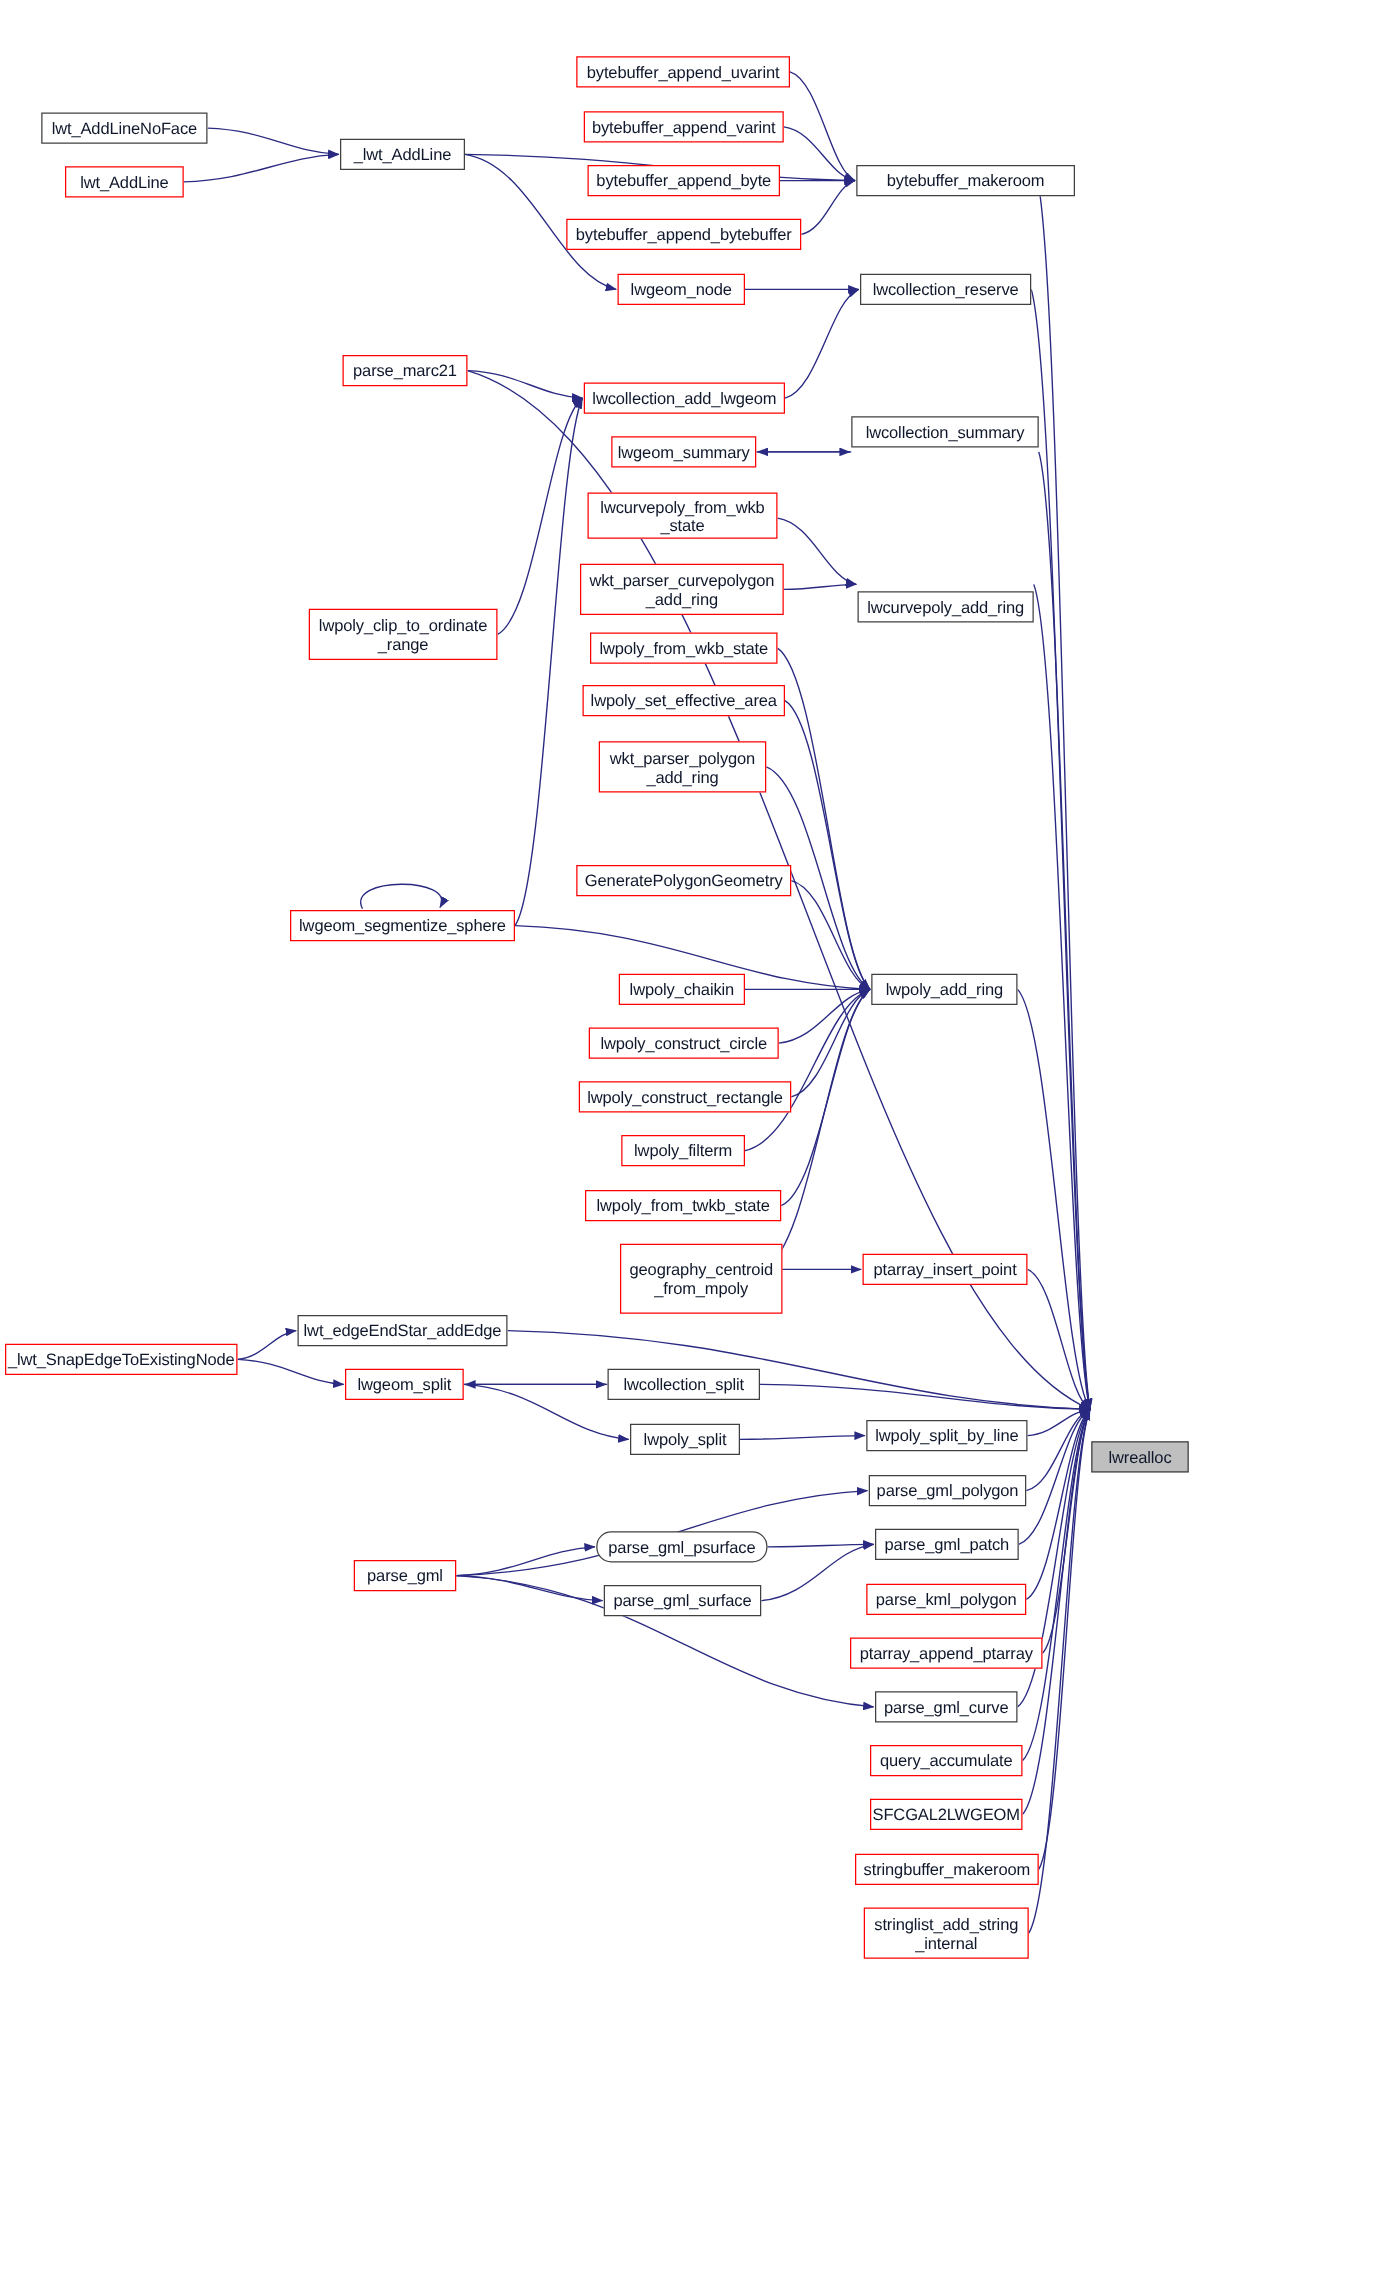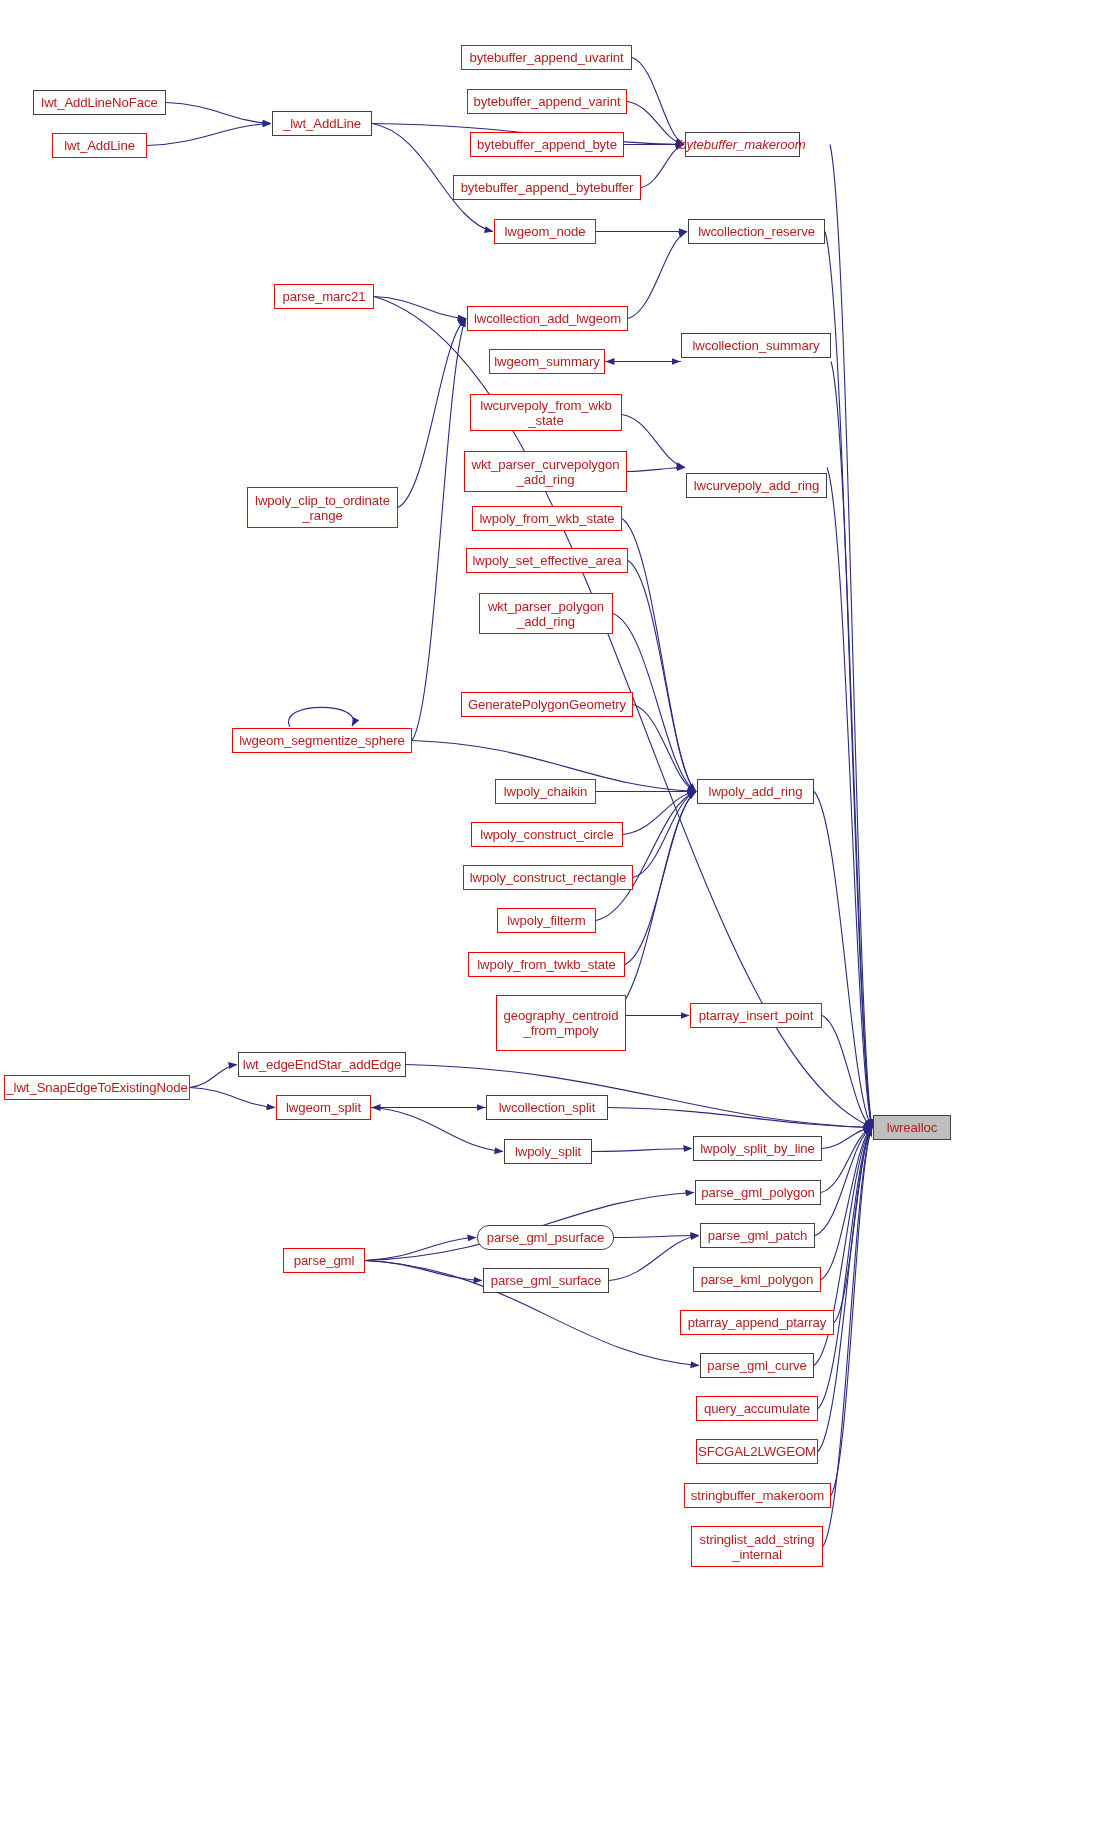--- a/index.html
+++ b/index.html
@@ -24,36 +24,37 @@
     pointer-events: none;
   }
   .node {
     position: absolute;
     box-sizing: border-box;
     display: flex;
     align-items: center;
     justify-content: center;
     text-align: center;
     background: #ffffff;
-    color: #b91c1c;
+    color: #0f172a;
     font-size: 13.2px;
     line-height: 15px;
     letter-spacing: -0.1px;
     white-space: pre-line;
     z-index: 5;
   }
   .node.red {
     border: 1.4px solid #ff0000;
   }
   .node.black {
     border: 1.4px solid #404040;
   }
   .node.current {
     border: 1.4px solid #404040;
     background: #bfbfbf;
+    margin-top: 38px;
   }
 </style>
 </head>
 <body>
 
 <div id="canvas">
   <svg id="edges" viewBox="0 0 1109 1835">
     <defs>
       <marker id="arrow" markerWidth="9" markerHeight="7" refX="8.5" refY="3.5" orient="auto" markerUnits="userSpaceOnUse">
         <path d="M0,0 L9,3.5 L0,7 z" fill="#2a2a82"></path>
@@ -123,21 +124,21 @@
         <path marker-end="url(#arrow)" d="M823,1546.5 C845.05,1512.98 853.38,1169.4 872,1127.5"></path>
       </g>
   </svg>
 <div class="node black" style="left: 33px; top: 90px; width: 133px; height: 25px;">lwt_AddLineNoFace</div>
     <div class="node red" style="left: 52px; top: 133px; width: 95px; height: 25px;">lwt_AddLine</div>
     <div class="node black" style="left: 272px; top: 111px; width: 100px; height: 25px;">_lwt_AddLine</div>
     <div class="node red" style="left: 461px; top: 45px; width: 171px; height: 25px;">bytebuffer_append_uvarint</div>
     <div class="node red" style="left: 467px; top: 89px; width: 160px; height: 25px;">bytebuffer_append_varint</div>
     <div class="node red" style="left: 470px; top: 132px; width: 154px; height: 25px;">bytebuffer_append_byte</div>
     <div class="node red" style="left: 453px; top: 175px; width: 188px; height: 25px;">bytebuffer_append_bytebuffer</div>
-    <div class="node black" style="left: 685px; top: 132px; width: 115px; height: 25px; font-style: italic;">bytebuffer_makeroom</div>
+    <div class="node black" style="left: 685px; top: 132px; width: 175px; height: 25px;">bytebuffer_makeroom</div>
     <div class="node red" style="left: 494px; top: 219px; width: 102px; height: 25px;">lwgeom_node</div>
     <div class="node black" style="left: 688px; top: 219px; width: 137px; height: 25px;">lwcollection_reserve</div>
     <div class="node red" style="left: 274px; top: 284px; width: 100px; height: 25px;">parse_marc21</div>
     <div class="node red" style="left: 467px; top: 306px; width: 161px; height: 25px;">lwcollection_add_lwgeom</div>
     <div class="node red" style="left: 489px; top: 349px; width: 116px; height: 25px;">lwgeom_summary</div>
     <div class="node black" style="left: 681px; top: 333px; width: 150px; height: 25px;">lwcollection_summary</div>
     <div class="node red" style="left: 470px; top: 394px; width: 152px; height: 37px;">lwcurvepoly_from_wkb
 _state</div>
     <div class="node red" style="left: 464px; top: 451px; width: 163px; height: 41px;">wkt_parser_curvepolygon
 _add_ring</div>

